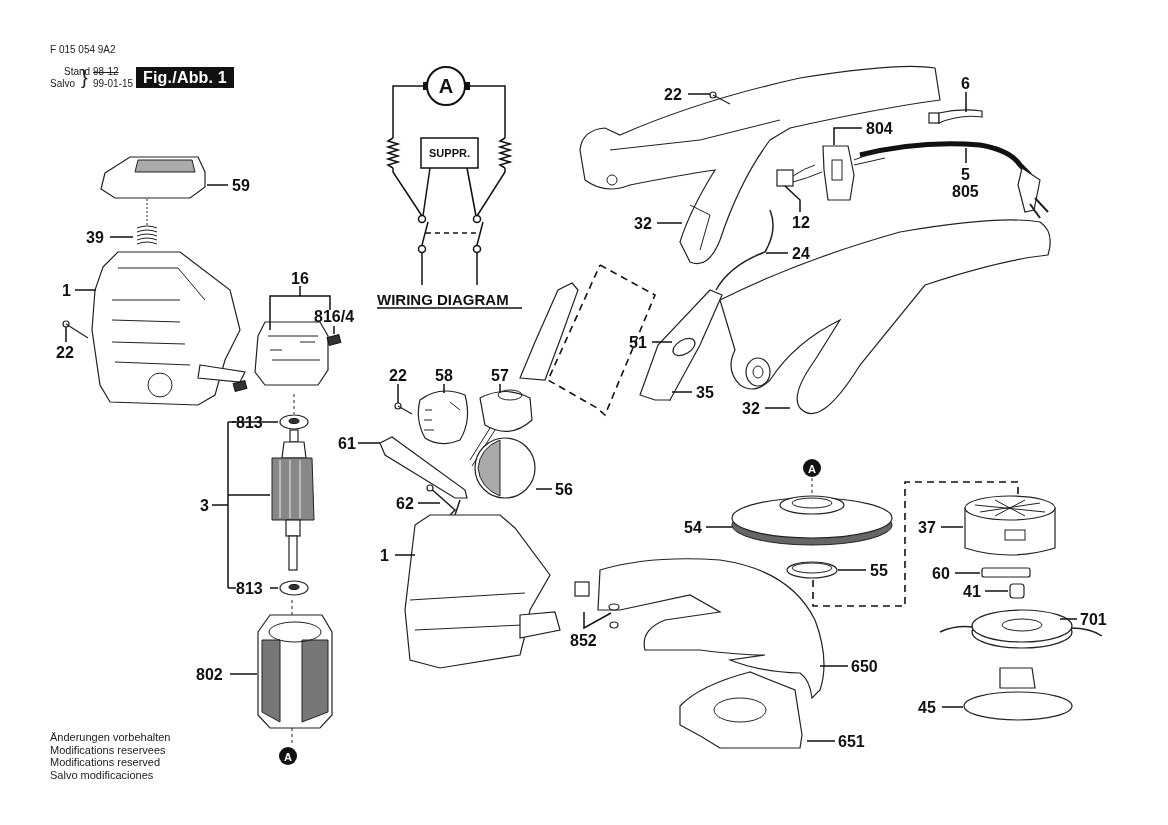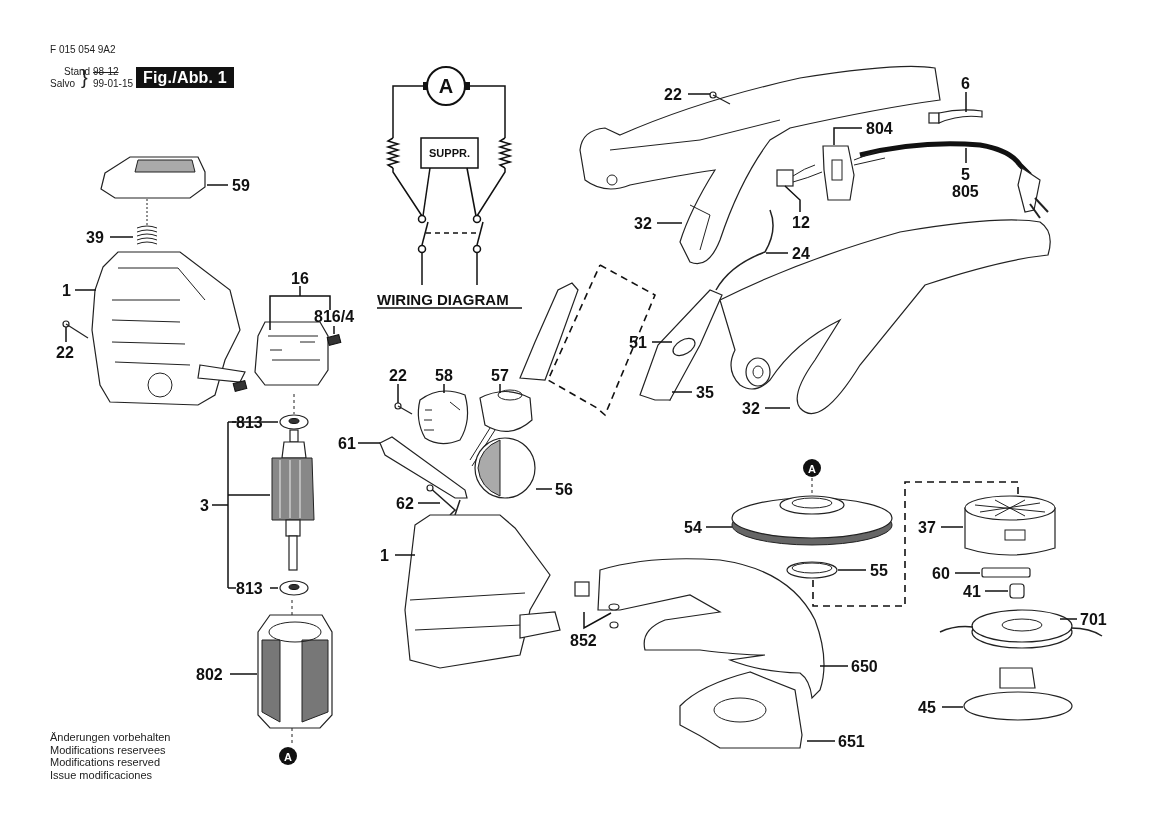--- a/index.html
+++ b/index.html
@@ -26,21 +26,21 @@
 <div class="abs hdr" style="left:50px;top:78px;">Salvo</div>
 <div class="abs hdr" style="left:81px;top:64px;font-size:20px;line-height:26px;">}</div>
 <div class="abs hdr" style="left:93px;top:66px;text-decoration:line-through;">98-12</div>
 <div class="abs hdr" style="left:93px;top:78px;">99-01-15</div>
 <div class="abs figbox" style="left:136px;top:67px;">Fig./Abb. 1</div>
 
 <div class="abs note" style="left:50px;top:731px;">
   <div>Änderungen vorbehalten</div>
   <div>Modifications reservees</div>
   <div>Modifications reserved</div>
-  <div>Issue modificaciones</div>
+  <div>Salvo modificaciones</div>
 </div>
 
 <svg width="1168" height="825" viewBox="0 0 1168 825">
 
   <g>
     <circle cx="446" cy="86" r="19" fill="#fff" stroke="#111" stroke-width="2"></circle>
     <text x="446" y="93" text-anchor="middle" class="lbl" style="font-size:20px">A</text>
     <rect x="423" y="82" width="5" height="8" fill="#111"></rect>
     <rect x="465" y="82" width="5" height="8" fill="#111"></rect>
     <polyline class="lead" points="424,86 393,86 393,138"></polyline>

